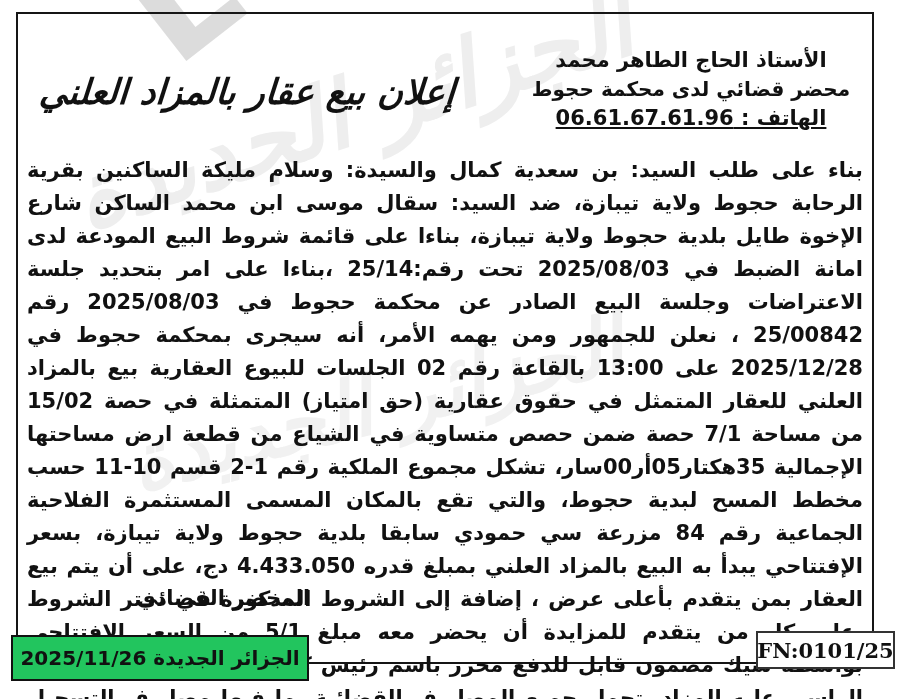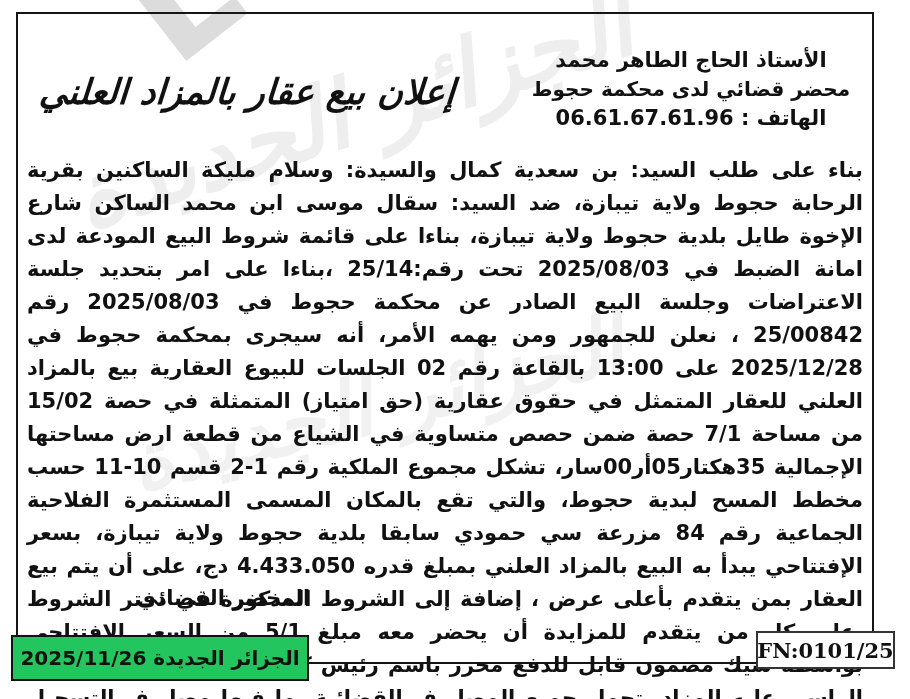--- a/index.html
+++ b/index.html
@@ -27,21 +27,21 @@
     border:2px solid #151515;box-sizing:border-box;
   }
   
   .header-block{
     position:absolute;top:12px;right:16px;width:330px;
     direction:rtl;text-align:center;font-weight:bold;line-height:29px;margin-top:20px;
   }
   .header-line1{font-size:21px;}
   .header-line2{font-size:20px;}
   .header-line3{font-size:20px;}
-  .header-line4{font-size:21px;letter-spacing:.5px;}
+  .header-line4{font-size:21px;letter-spacing:.5px;text-decoration:underline;}
   .doc-title{
     position:absolute;top:58px;left:14px;width:430px;
     direction:rtl;text-align:center;
     font-size:35px;font-weight:bold;font-style:italic;
     transform:skewX(-4deg);
   }
   
   .body-text{
     position:absolute;top:140px;right:9px;left:9px;
     direction:rtl;text-align:justify;

